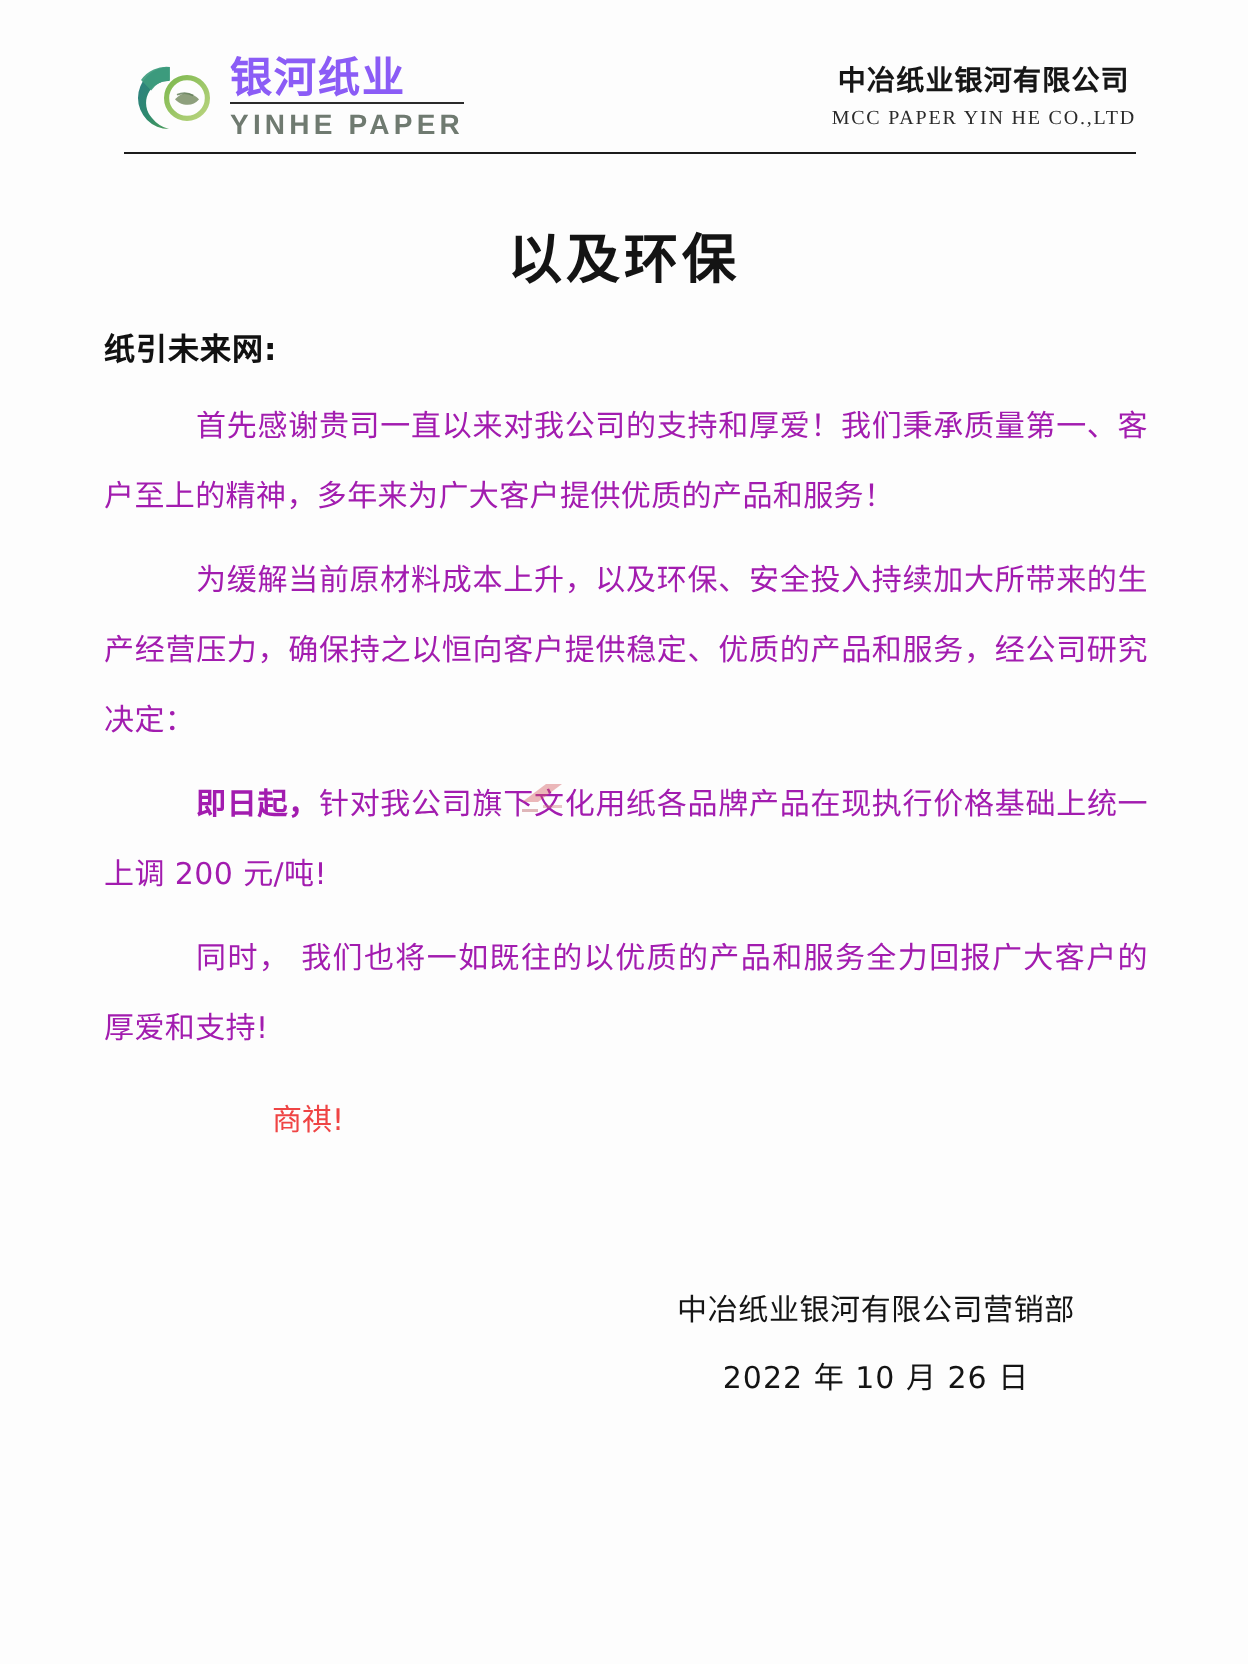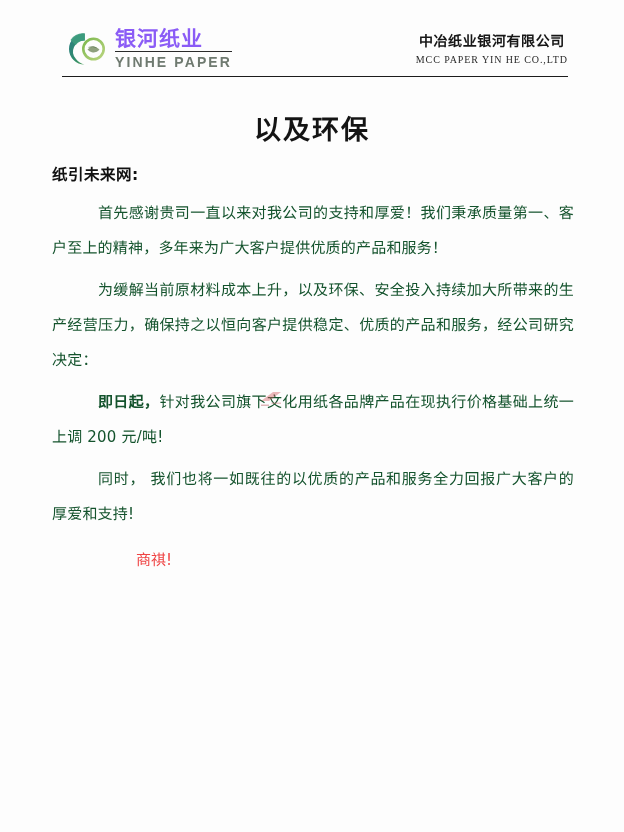--- a/index.html
+++ b/index.html
@@ -137,21 +137,21 @@
     font-family: "DejaVu Sans", "Liberation Sans", sans-serif;
   }
 
   p.para {
     margin: 0 0 7px 0;
     font-size: 15px;
     line-height: 35px;
     text-align: justify;
     text-justify: inter-ideograph;
     text-indent: 2em;
-    color: #14532d;
+    color: #a21caf;
     letter-spacing: 0.2px;
     font-family: "DejaVu Sans", "Liberation Sans", sans-serif;
   }
 
   p.para .lead-bold {
     font-weight: bold;
     margin-left: 16px;
   }
 
   
@@ -312,20 +312,24 @@
     <p class="para">
       <span class="lead-bold"></span><span>同时， 我们也将一如既往的以优质的产品和服务全力回报广大客户的厚爱和支持!</span>
     </p>
 
   </div>
 
   <div class="closing">
     <p class="closing-line2">商祺!</p>
   </div>
 
+  <div class="signature">
+    <div class="sign-org">中冶纸业银河有限公司营销部</div>
+    <div class="sign-date">2022 年 10 月 26 日</div>
+  </div>
 
   <div class="watermark">
     <svg class="wm-mark" viewBox="0 0 22 18">
       <path d="M1 12 L13 3 L21 3 L9 12 Z" fill="#d4585e"></path>
       <path d="M1 15.5 L9 15.5 L9 17 L1 17 Z" fill="#b8565c"></path>
       <path d="M11.5 13.5 L21 13.5 L21 15 L11.5 15 Z" fill="#cf7a7e"></path>
     </svg>
   </div>
 
 </div>

